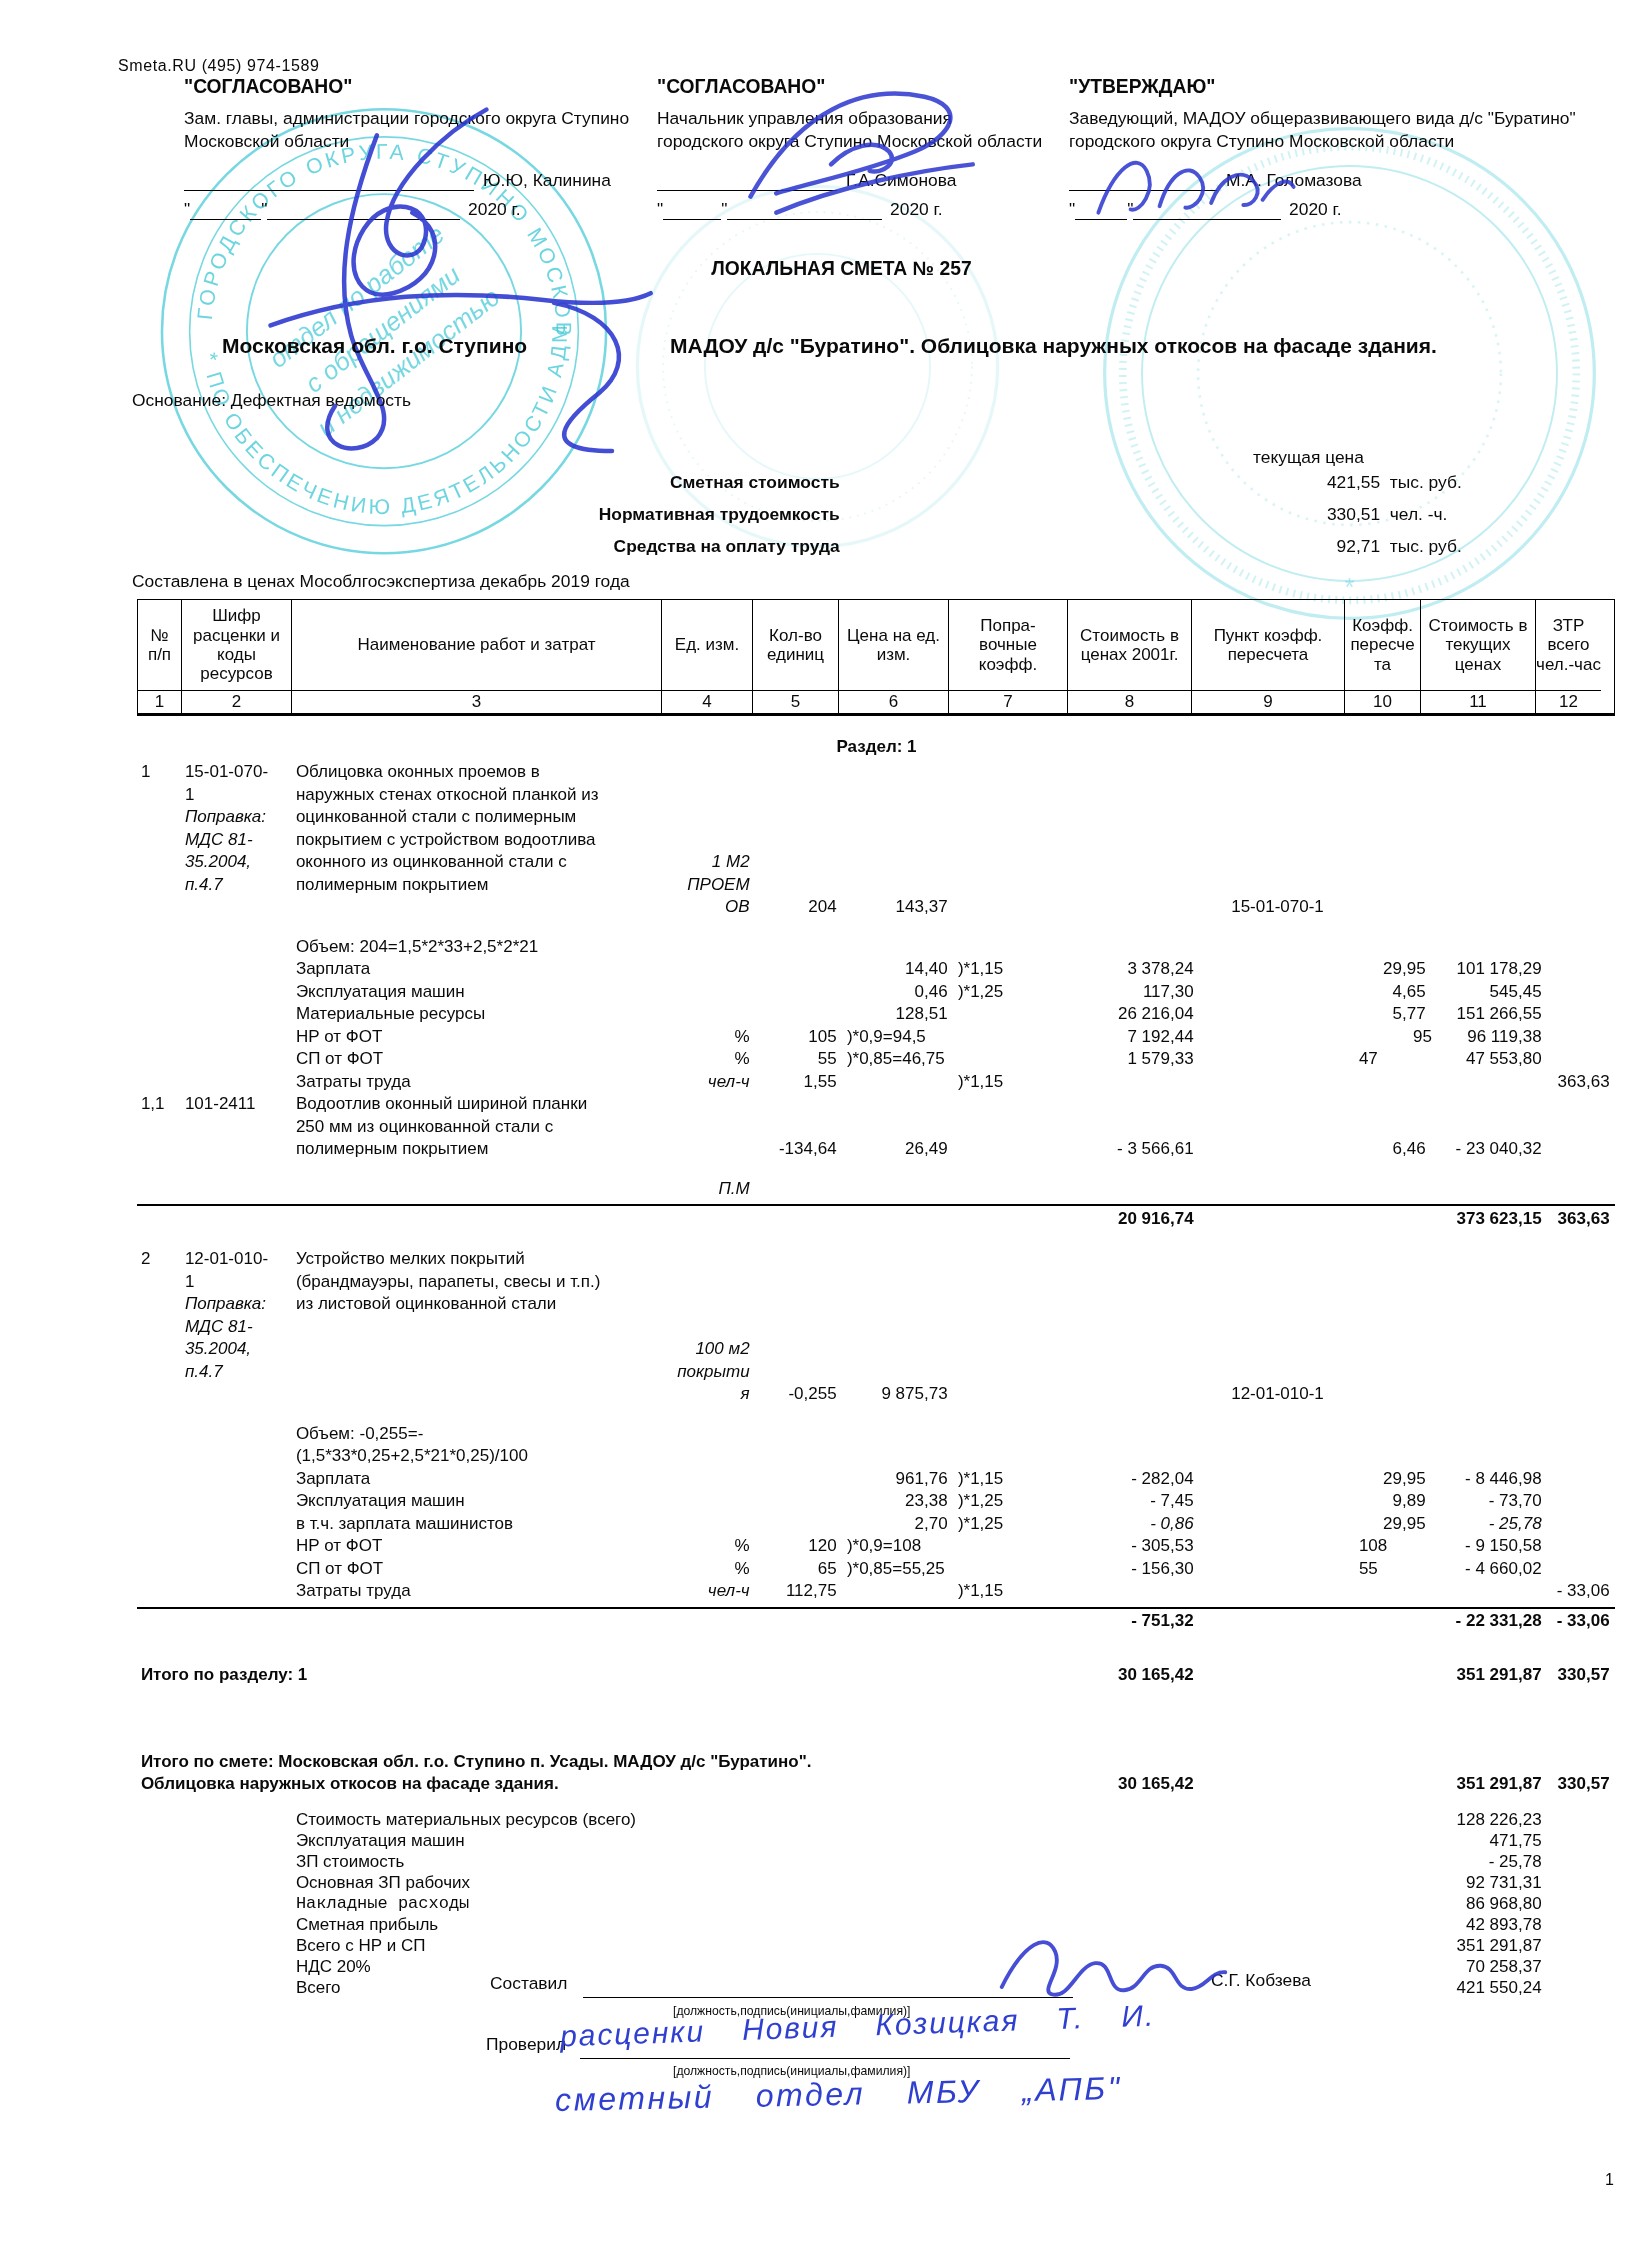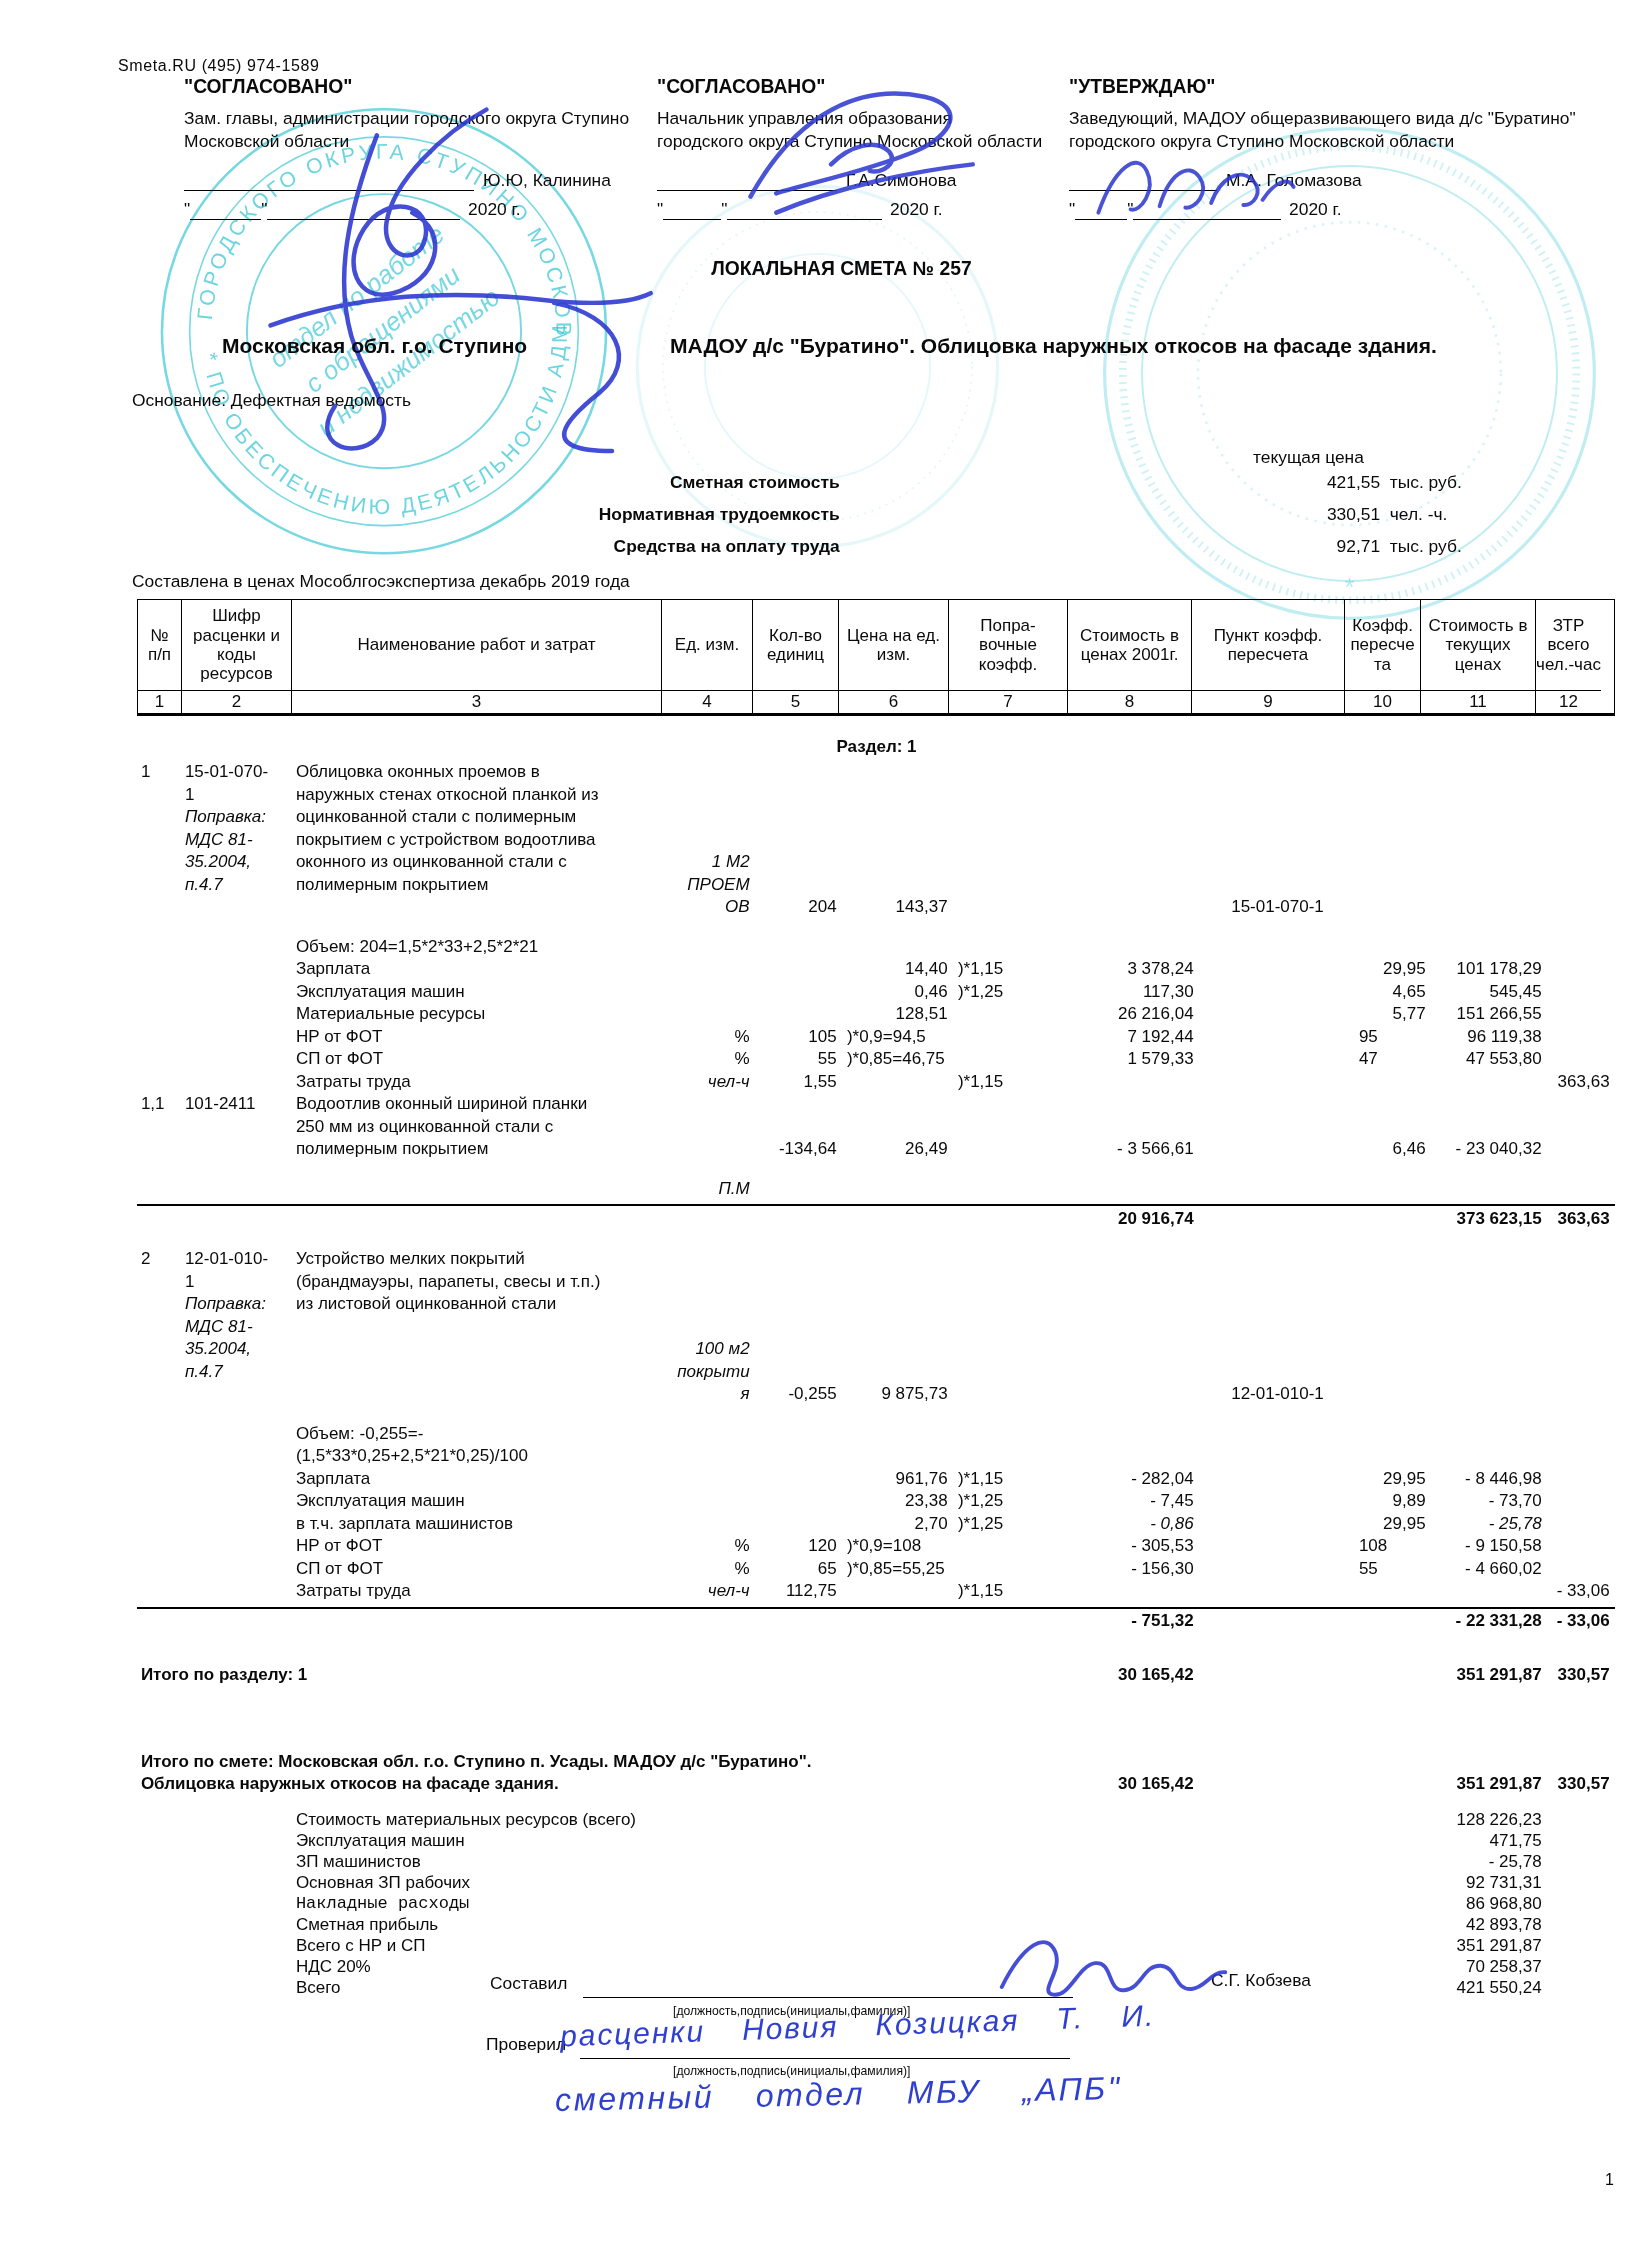--- a/index.html
+++ b/index.html
@@ -289,21 +289,21 @@
         <div class="tcell r" style="grid-area: 1 / 8 / auto / span 1;">26 216,04</div>
         <div class="tcell r" style="grid-area: 1 / 10 / auto / span 1;">5,77</div>
         <div class="tcell r" style="grid-area: 1 / 11 / auto / span 1;">151 266,55</div>
       </div>
       <div class="trow">
         <div class="tcell l" style="grid-area: 1 / 3 / auto / span 1;">НР от ФОТ</div>
         <div class="tcell r" style="grid-area: 1 / 4 / auto / span 1;">%</div>
         <div class="tcell r" style="grid-area: 1 / 5 / auto / span 1;">105</div>
         <div class="tcell l" style="grid-area: 1 / 6 / auto / span 2;">)*0,9=94,5</div>
         <div class="tcell r" style="grid-area: 1 / 8 / auto / span 1;">7 192,44</div>
-        <div class="tcell l" style="grid-area: 1 / 10 / auto / span 1;">95</div>
+        <div class="tcell l" style="grid-area: 1 / 10 / auto / span 1; text-align: right;">95</div>
         <div class="tcell r" style="grid-area: 1 / 11 / auto / span 1;">96 119,38</div>
       </div>
       <div class="trow">
         <div class="tcell l" style="grid-area: 1 / 3 / auto / span 1;">СП от ФОТ</div>
         <div class="tcell r" style="grid-area: 1 / 4 / auto / span 1;">%</div>
         <div class="tcell r" style="grid-area: 1 / 5 / auto / span 1;">55</div>
         <div class="tcell l" style="grid-area: 1 / 6 / auto / span 2;">)*0,85=46,75</div>
         <div class="tcell r" style="grid-area: 1 / 8 / auto / span 1;">1 579,33</div>
         <div class="tcell l" style="grid-area: 1 / 10 / auto / span 1;">47</div>
         <div class="tcell r" style="grid-area: 1 / 11 / auto / span 1;">47 553,80</div>
@@ -451,21 +451,21 @@
       <div class="tgap" style="height: 13px;"></div>
       <div class="trow" style="min-height: 21px; line-height: 21px;">
         <div class="tcell l" style="grid-area: 1 / 3 / auto / span 3;">Стоимость материальных ресурсов (всего)</div>
         <div class="tcell r" style="grid-area: 1 / 11 / auto / span 1;">128 226,23</div>
       </div>
       <div class="trow" style="min-height: 21px; line-height: 21px;">
         <div class="tcell l" style="grid-area: 1 / 3 / auto / span 3;">Эксплуатация машин</div>
         <div class="tcell r" style="grid-area: 1 / 11 / auto / span 1;">471,75</div>
       </div>
       <div class="trow" style="min-height: 21px; line-height: 21px;">
-        <div class="tcell l" style="grid-area: 1 / 3 / auto / span 3;">ЗП машинистов</div>
+        <div class="tcell l" style="grid-area: 1 / 3 / auto / span 3;">ЗП стоимость</div>
         <div class="tcell r" style="grid-area: 1 / 11 / auto / span 1;">- 25,78</div>
       </div>
       <div class="trow" style="min-height: 21px; line-height: 21px;">
         <div class="tcell l" style="grid-area: 1 / 3 / auto / span 3;">Основная ЗП рабочих</div>
         <div class="tcell r" style="grid-area: 1 / 11 / auto / span 1;">92 731,31</div>
       </div>
       <div class="trow" style="min-height: 21px; line-height: 21px;">
         <div class="tcell l" style="grid-area: 1 / 3 / auto / span 3; font-family: Liberation Mono, monospace;">Накладные расходы</div>
         <div class="tcell r" style="grid-area: 1 / 11 / auto / span 1;">86 968,80</div>
       </div>

